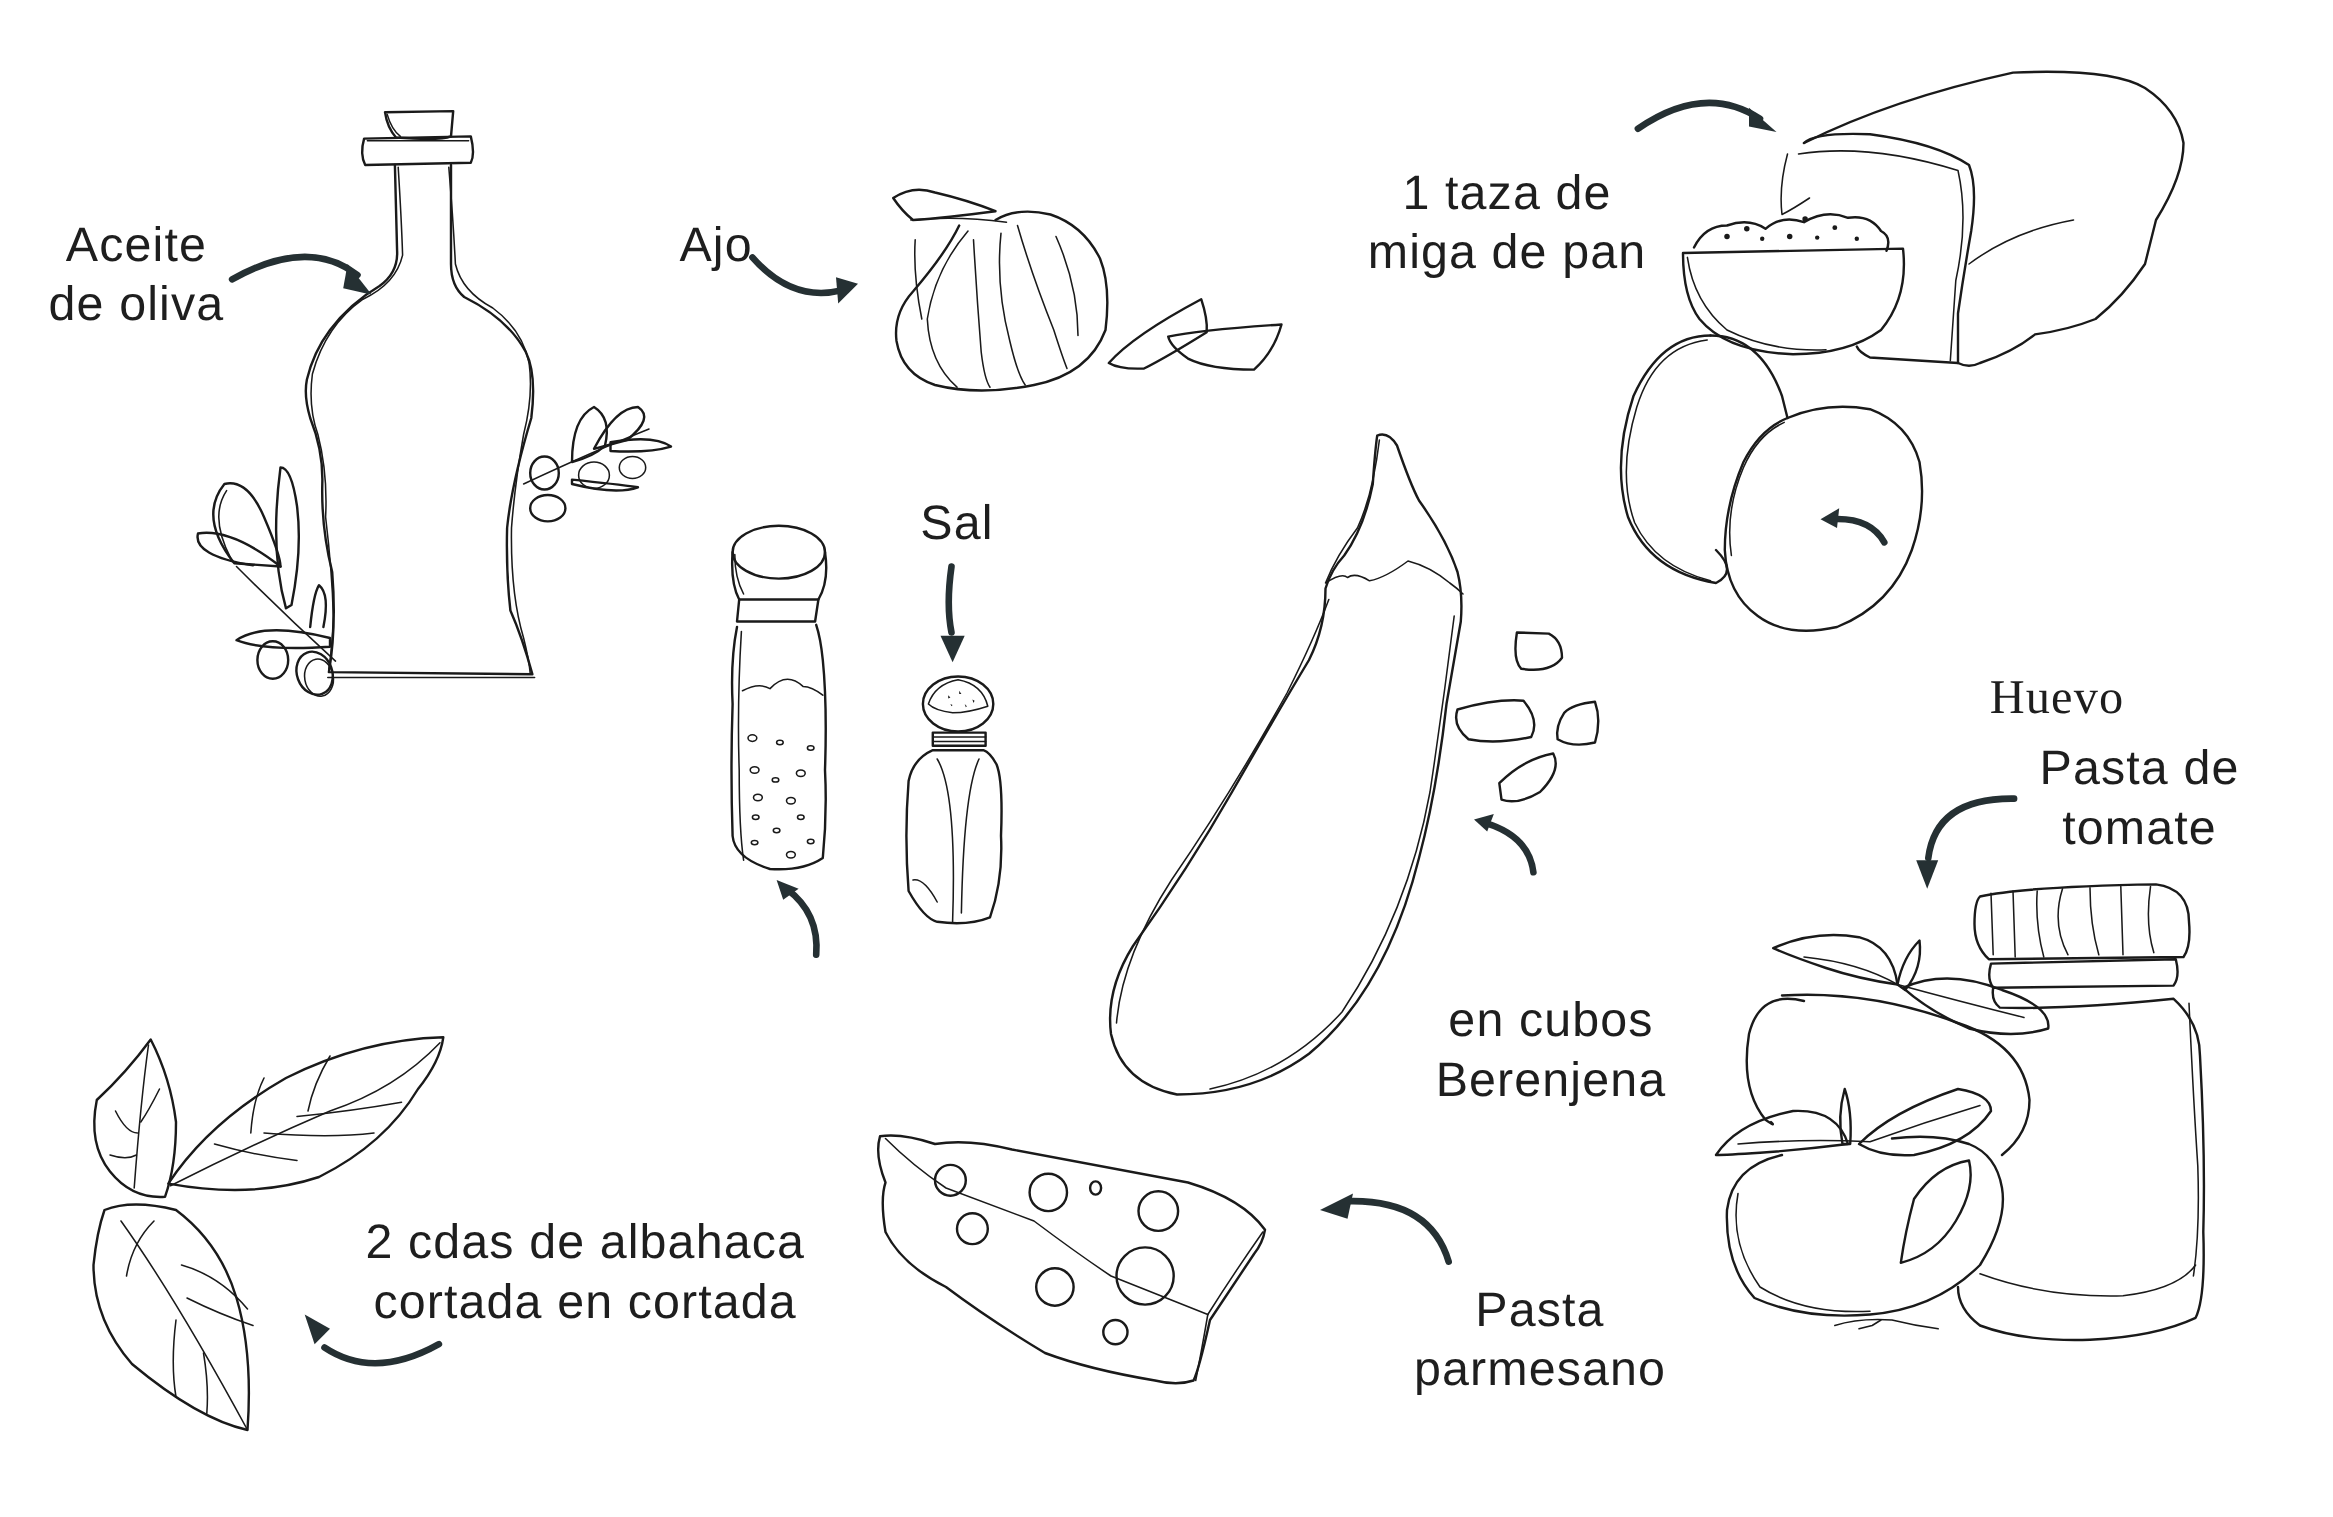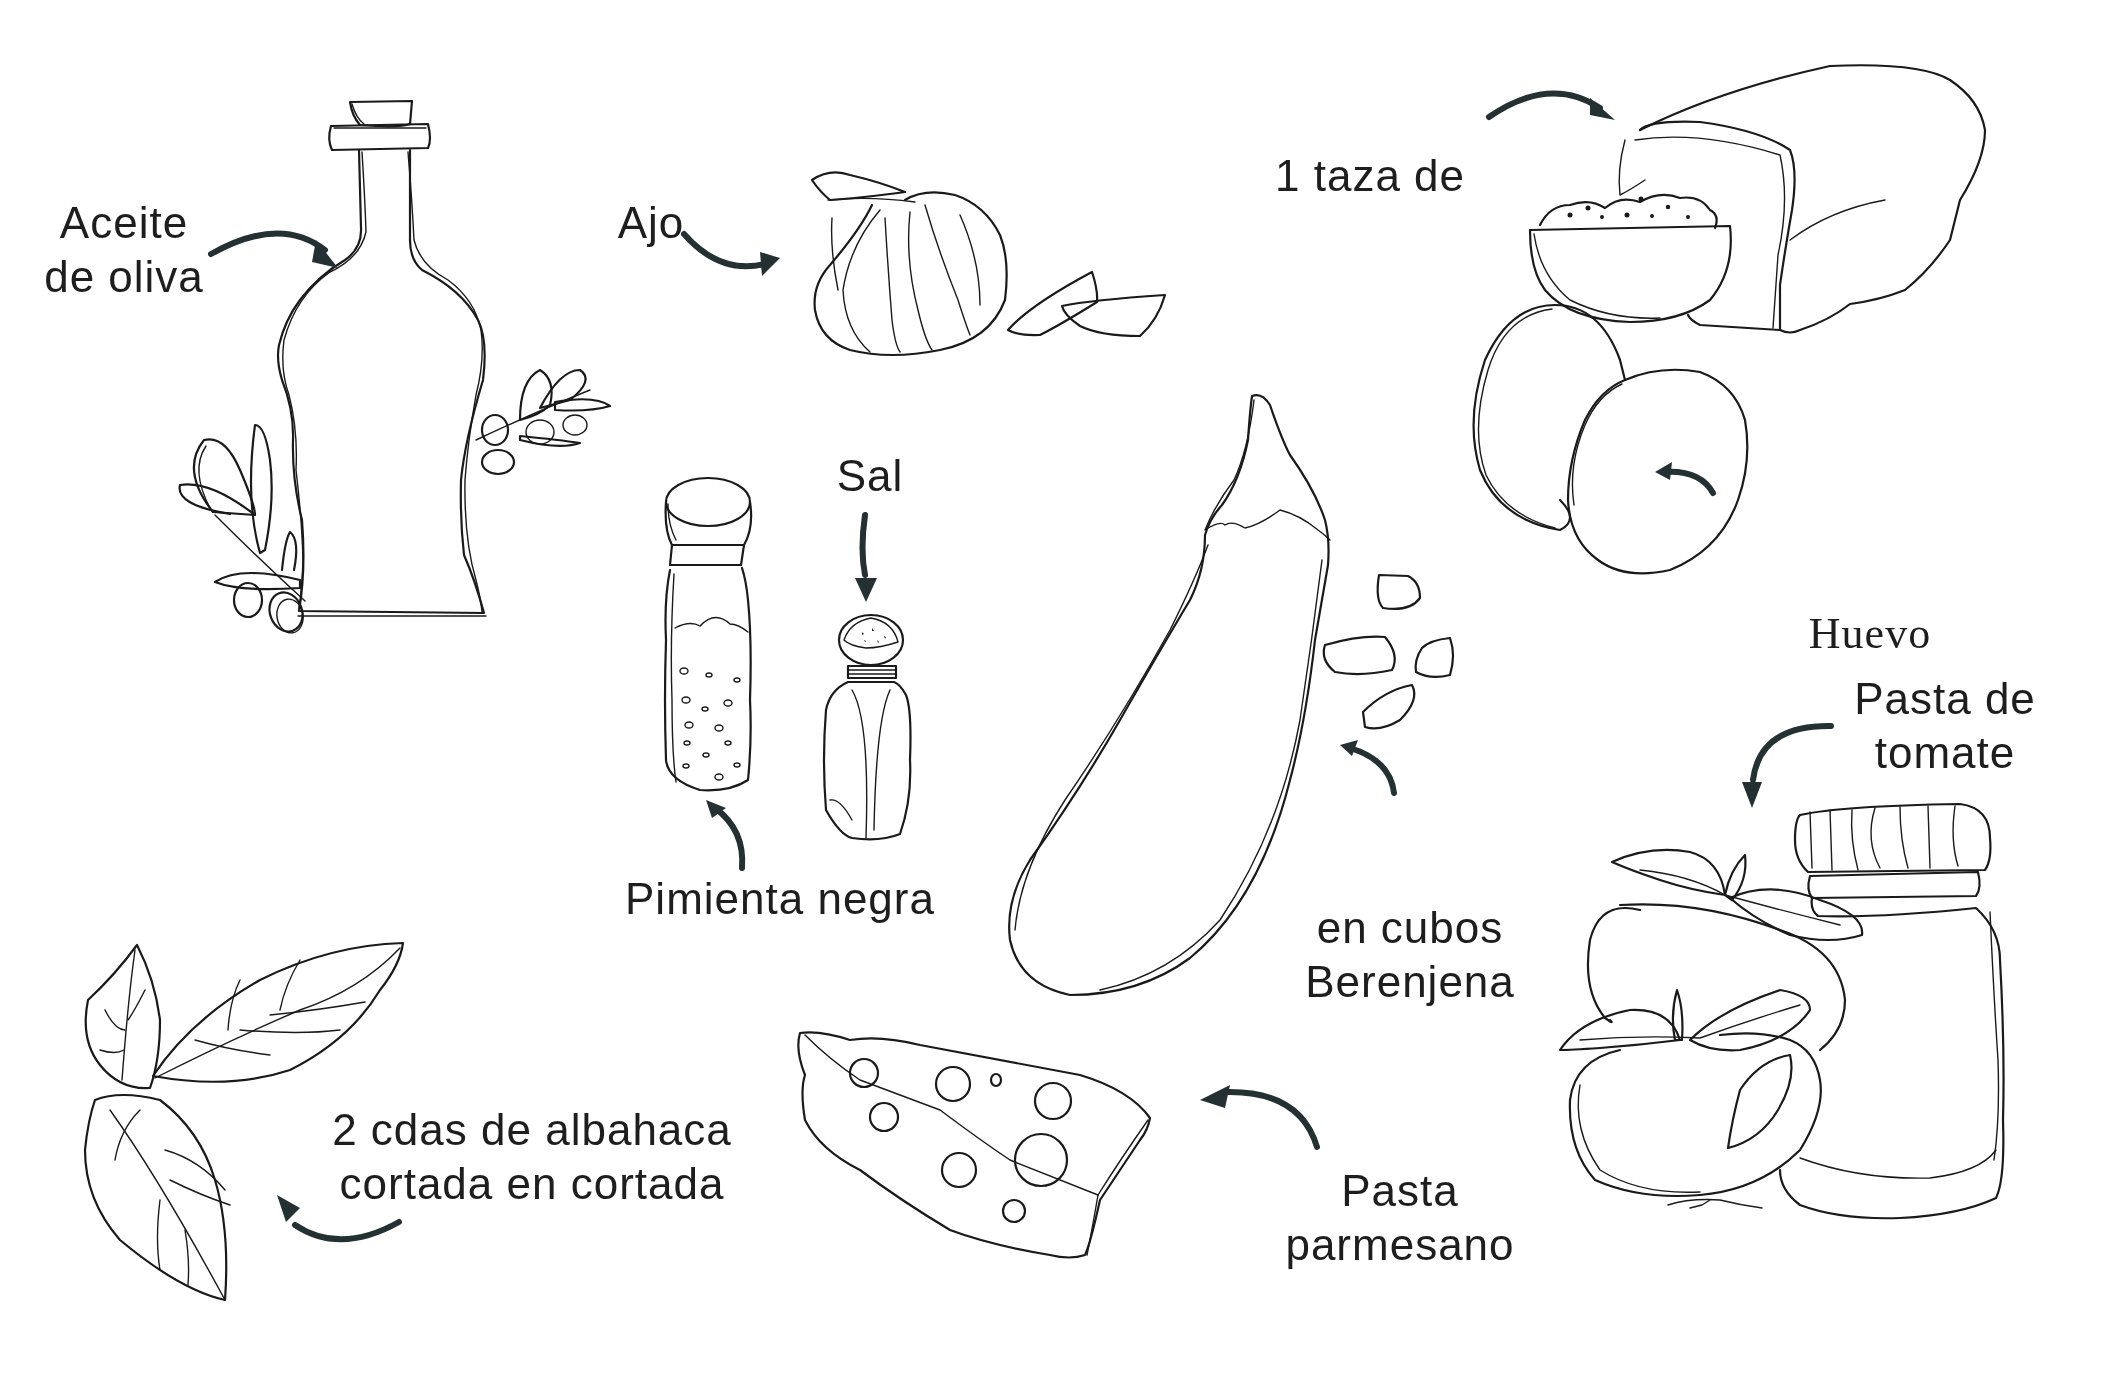--- a/index.html
+++ b/index.html
@@ -275,29 +275,27 @@
     <span class="line">Aceite</span>
     <span class="line">de oliva</span>
   </div>
 
   <div class="label" style="left:611px; top:156px; width:80px;margin-top:40px;">
     <span class="line">Ajo</span>
   </div>
 
   <div class="label" style="left:1225px; top:149px; width:290px;">
     <span class="line">1 taza de</span>
+    <span class="line">miga de pan</span>
   </div>
 
   <div class="label" style="left:830px; top:449px; width:80px;">
     <span class="line">Sal</span>
   </div>
 
-  <div class="label" style="left:610px; top:872px; width:340px;">
-    <span class="line">Pimienta negra</span>
-  </div>
 
   <div class="label" style="left:1795px; top:607px; width:150px;font-family:Liberation Serif, serif;">
     <span class="line">Huevo</span>
   </div>
 
   <div class="label" style="left:1845px; top:672px; width:200px;">
     <span class="line">Pasta de</span>
     <span class="line">tomate</span>
   </div>
 

